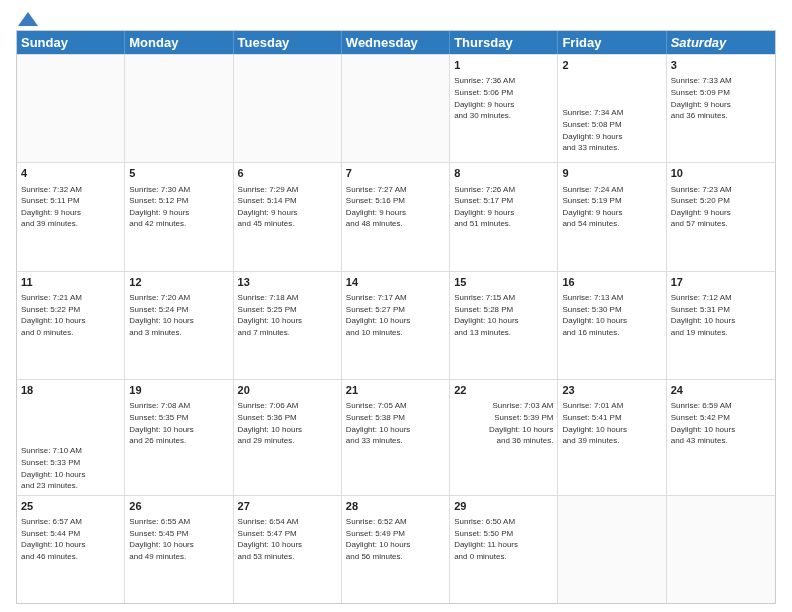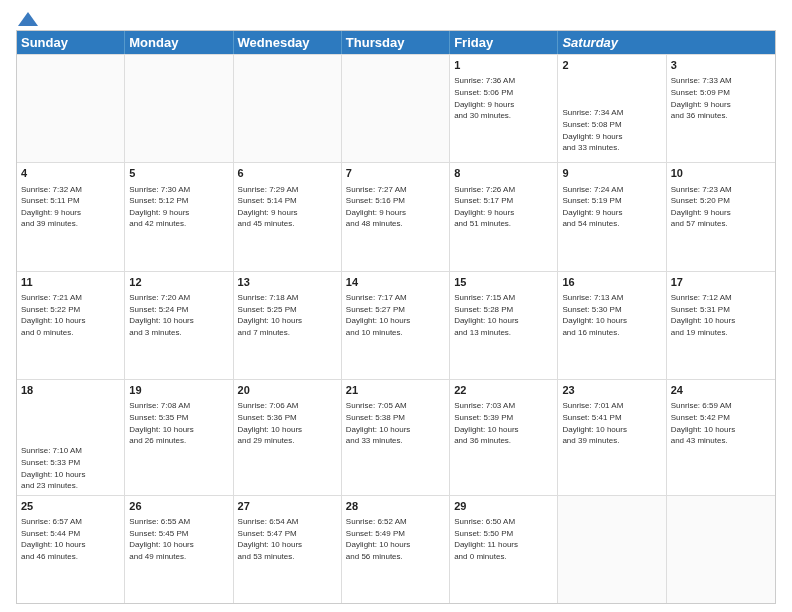--- a/index.html
+++ b/index.html
@@ -125,20 +125,21 @@
     <div class="title-block">
       <div class="month-title"></div>
       <div class="location-title"></div>
     </div>
   </div>
 
   <div class="calendar">
     <div class="cal-header-row">
     <div class="cal-header-cell">Sunday</div>
         <div class="cal-header-cell">Monday</div>
+        <div class="cal-header-cell">Tuesday</div>
         <div class="cal-header-cell">Wednesday</div>
         <div class="cal-header-cell">Thursday</div>
         <div class="cal-header-cell">Friday</div>
         <div class="cal-header-cell">Saturday</div>
       </div>
     <div class="cal-body">
     <div class="cal-row">
           <div class="cal-cell empty"></div>
           <div class="cal-cell empty"></div>
           <div class="cal-cell empty"></div>
@@ -291,21 +292,21 @@
           </div>
           <div class="cal-cell">
             <div class="cell-day">21</div>
             <div class="cell-info" style="white-space: pre-line;">Sunrise: 7:05 AM
 Sunset: 5:38 PM
 Daylight: 10 hours
 and 33 minutes.</div>
           </div>
           <div class="cal-cell">
             <div class="cell-day">22</div>
-            <div class="cell-info" style="white-space: pre-line;">Sunrise: 7:03 AM
+            <div class="cell-info" style="white-space: pre-line; text-align: right;">Sunrise: 7:03 AM
 Sunset: 5:39 PM
 Daylight: 10 hours
 and 36 minutes.</div>
           </div>
           <div class="cal-cell">
             <div class="cell-day">23</div>
             <div class="cell-info" style="white-space: pre-line;">Sunrise: 7:01 AM
 Sunset: 5:41 PM
 Daylight: 10 hours
 and 39 minutes.</div>

